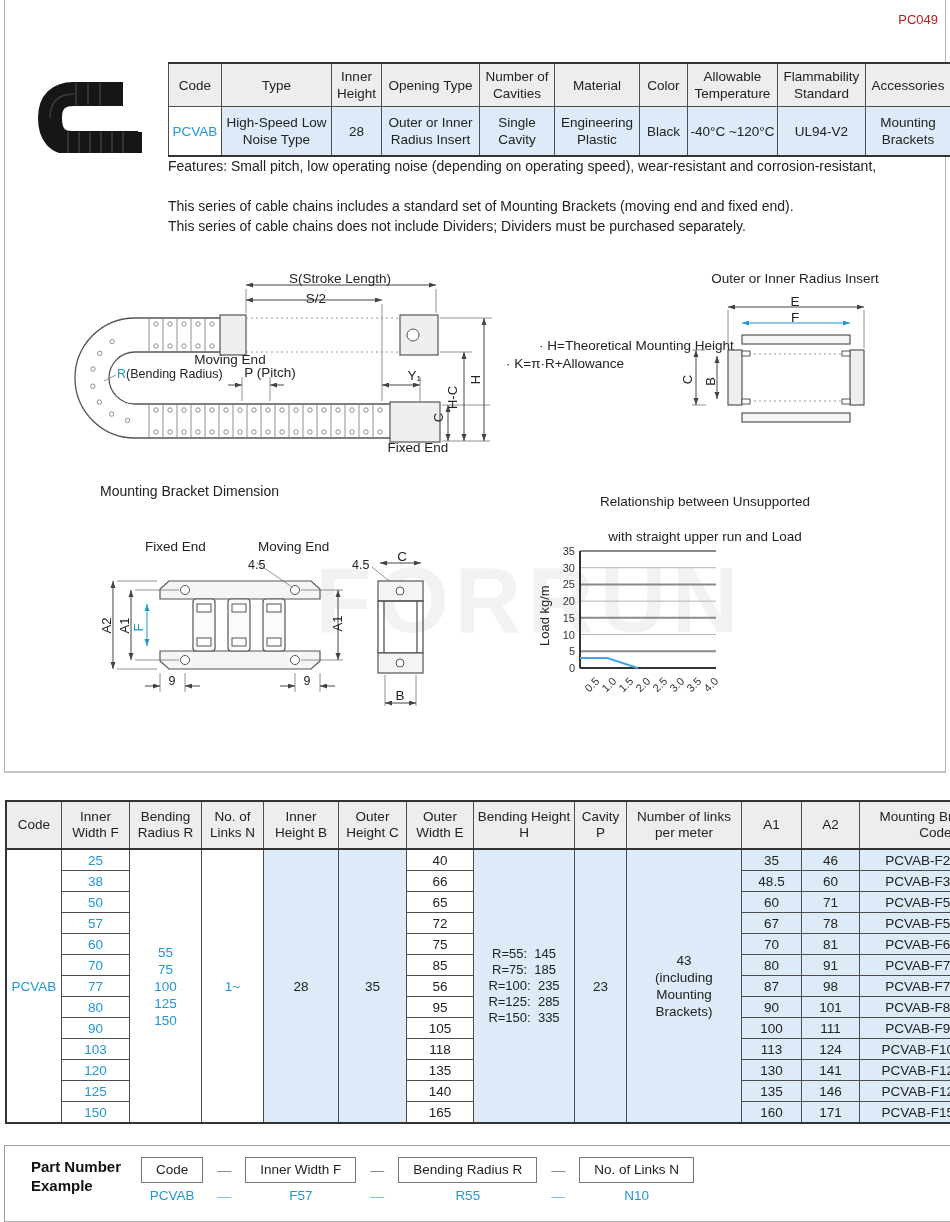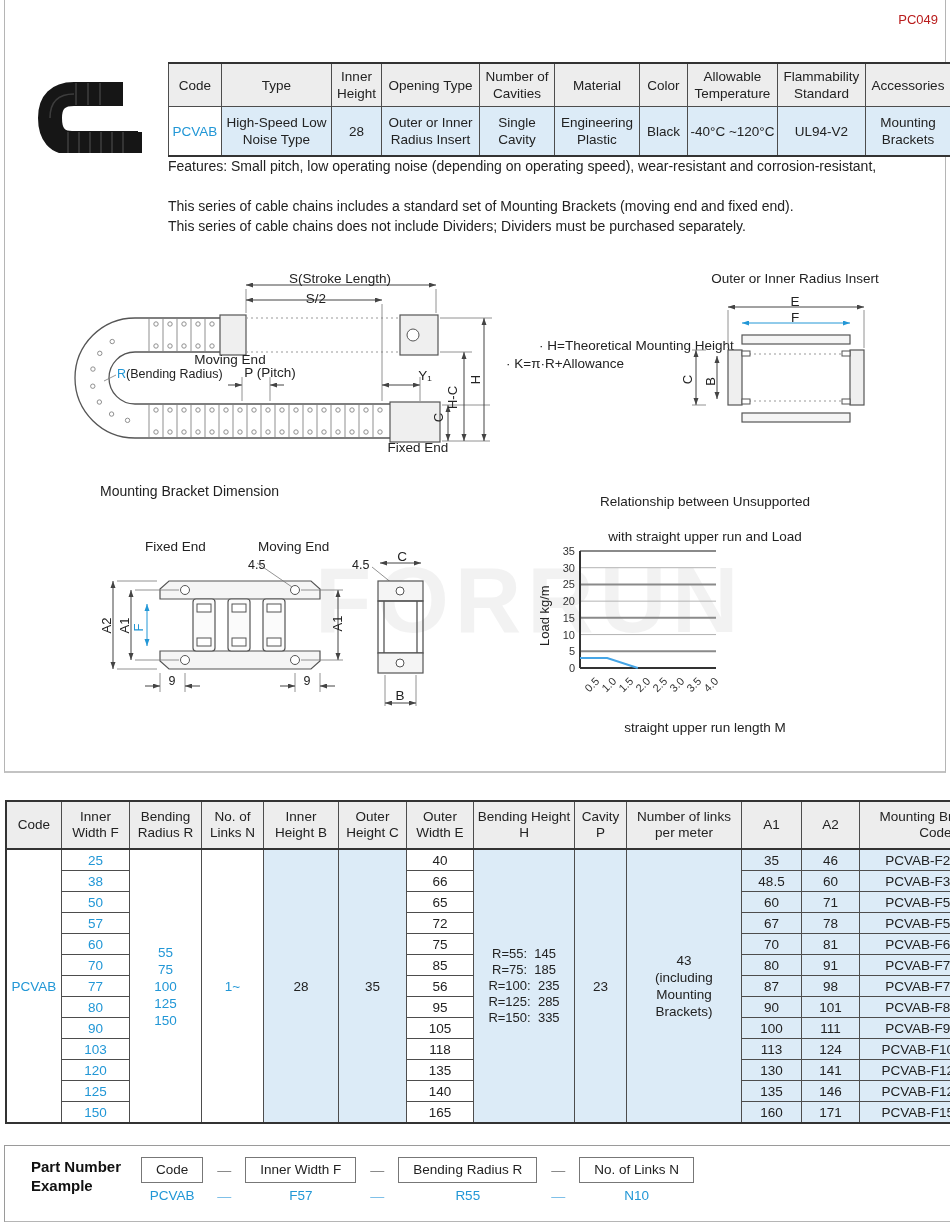--- a/index.html
+++ b/index.html
@@ -245,21 +245,21 @@
       <line class="dim" x1="424" y1="53" x2="424" y2="176" marker-start="url(#aS)" marker-end="url(#aE)"></line>
       <line class="ext" x1="380" y1="53" x2="432" y2="53"></line>
       <line class="ext" x1="56" y1="110" x2="44" y2="116"></line>
     </svg>
   </div>
   <span class="dlabel ctr" style="left:230px;top:271px;width:220px;">S(Stroke Length)</span>
   <span class="dlabel ctr" style="left:246px;top:291px;width:140px;">S/2</span>
   <span class="dlabel ctr" style="left:185px;top:352px;width:90px;">Moving End</span>
   <span class="small-lab" style="left:117px;top:367px;"><span class="blue">R</span><span>(Bending Radius)</span></span>
   <span class="dlabel ctr" style="left:225px;top:365px;width:90px;">P (Pitch)</span>
-  <span class="dlabel ctr" style="left:407px;top:368px;width:36px;">Y₁</span>
+  <span class="dlabel ctr" style="left:385px;top:368px;width:36px;text-align:right;">Y₁</span>
   <span class="dlabel ctr" style="left:378px;top:440px;width:80px;">Fixed End</span>
   <span class="rot" style="left:434px;top:410px;">C</span>
   <span class="rot" style="left:441px;top:390px;">H-C</span>
   <span class="rot" style="left:471px;top:372px;">H</span>
   <span class="dlabel" style="left:515px;top:338px;margin-left:24px;">· H=Theoretical Mounting Height</span>
   <span class="dlabel" style="left:506px;top:356px;">· K=π·R+Allowance</span>
 
   <span class="dlabel ctr" style="left:690px;top:271px;width:210px;">Outer or Inner Radius Insert</span>
   <div class="abs" style="left:690px;top:293px;width:200px;height:145px;">
     <svg width="200" height="145" viewBox="0 0 200 145">
@@ -385,21 +385,20 @@
         <text x="72" y="144" fill="#333" font-size="11" text-anchor="end" transform="rotate(-45 72 144)">1.0</text>
         <text x="89" y="144" fill="#333" font-size="11" text-anchor="end" transform="rotate(-45 89 144)">1.5</text>
         <text x="106" y="144" fill="#333" font-size="11" text-anchor="end" transform="rotate(-45 106 144)">2.0</text>
         <text x="123" y="144" fill="#333" font-size="11" text-anchor="end" transform="rotate(-45 123 144)">2.5</text>
         <text x="140" y="144" fill="#333" font-size="11" text-anchor="end" transform="rotate(-45 140 144)">3.0</text>
         <text x="157" y="144" fill="#333" font-size="11" text-anchor="end" transform="rotate(-45 157 144)">3.5</text>
         <text x="174" y="144" fill="#333" font-size="11" text-anchor="end" transform="rotate(-45 174 144)">4.0</text>
         <polyline points="35,119.97142857142858 62.2,119.97142857142858 92.8,130" fill="none" stroke="#45a5e6" stroke-width="2"></polyline>
       </svg>
   </div>
-  <span class="dlabel ctr" style="left:540px;top:720px;width:330px;">straight upper run length M</span>
 
   <table class="spec-table abs" style="left:5px;top:800px;">
       <thead>
         <tr>
           <th style="width: 50px;">Code</th>
           <th style="width: 63px;">Inner Width F</th>
           <th style="width: 67px;">Bending Radius R</th>
           <th style="width: 57px;">No. of Links N</th>
           <th style="width: 70px;">Inner Height B</th>
           <th style="width: 63px;">Outer Height C</th>

